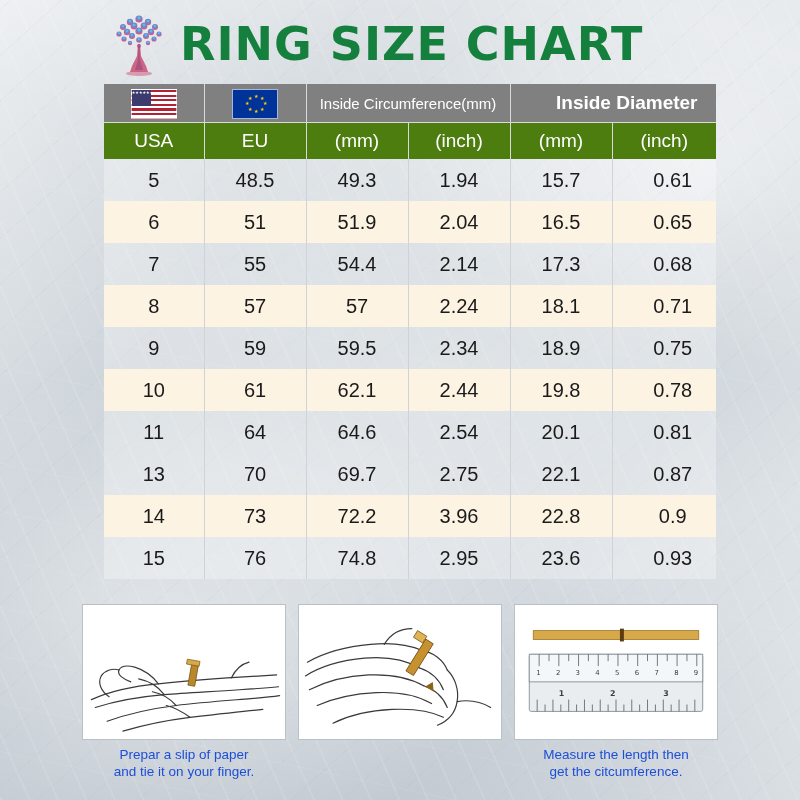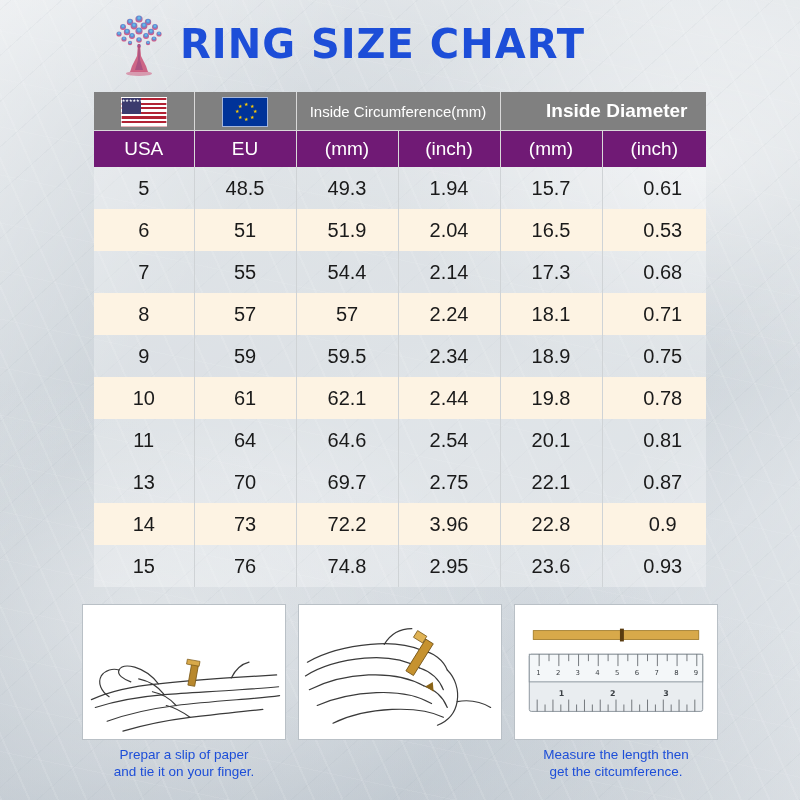--- a/index.html
+++ b/index.html
@@ -61,34 +61,33 @@
   .logo {
     width: 62px;
     height: 68px;
     position: absolute;
     left: 108px;
     top: 2px;
   }
   .title {
     font-family: "DejaVu Sans", sans-serif;
     font-weight: bold;
-    font-size: 40px;
+    font-size: 46px;
     letter-spacing: 1px;
-    color: #1d4ed8;
+    color: #15803d;
     margin-left: 72px;
     white-space: nowrap;
   }
 
   
   .table-wrap {
     position: absolute;
-    left: 94px;
+    left: 104px;
     top: 84px;
     width: 612px;
-    margin-top: 8px;
   }
   table.chart {
     border-collapse: collapse;
     width: 612px;
     table-layout: fixed;
   }
   table.chart td, table.chart th {
     text-align: center;
     vertical-align: middle;
     font-weight: normal;
@@ -96,21 +95,21 @@
   
   .hdr-top td {
     background: #808080;
     color: #ffffff;
     height: 36px;
     border-right: 1px solid #d9d9d9;
     font-size: 15px;
   }
   .hdr-top td:last-child { border-right: none; }
   .hdr-sub td {
-    background: #701a75;
+    background: #4d7c0f;
     color: #ffffff;
     height: 34px;
     border-right: 1px solid #d9d9d9;
     border-top: 1px solid #d9d9d9;
     font-size: 19px;
     font-weight: bold;
   }
   .hdr-sub td:last-child { border-right: none; }
 
   .hdr-flagcell {
@@ -320,21 +319,21 @@
           <td>1.94</td>
           <td>15.7</td>
           <td>0.61</td>
         </tr>
         <tr class="alt">
           <td>6</td>
           <td>51</td>
           <td>51.9</td>
           <td>2.04</td>
           <td>16.5</td>
-          <td>0.53</td>
+          <td>0.65</td>
         </tr>
         <tr>
           <td>7</td>
           <td>55</td>
           <td>54.4</td>
           <td>2.14</td>
           <td>17.3</td>
           <td>0.68</td>
         </tr>
         <tr class="alt">

